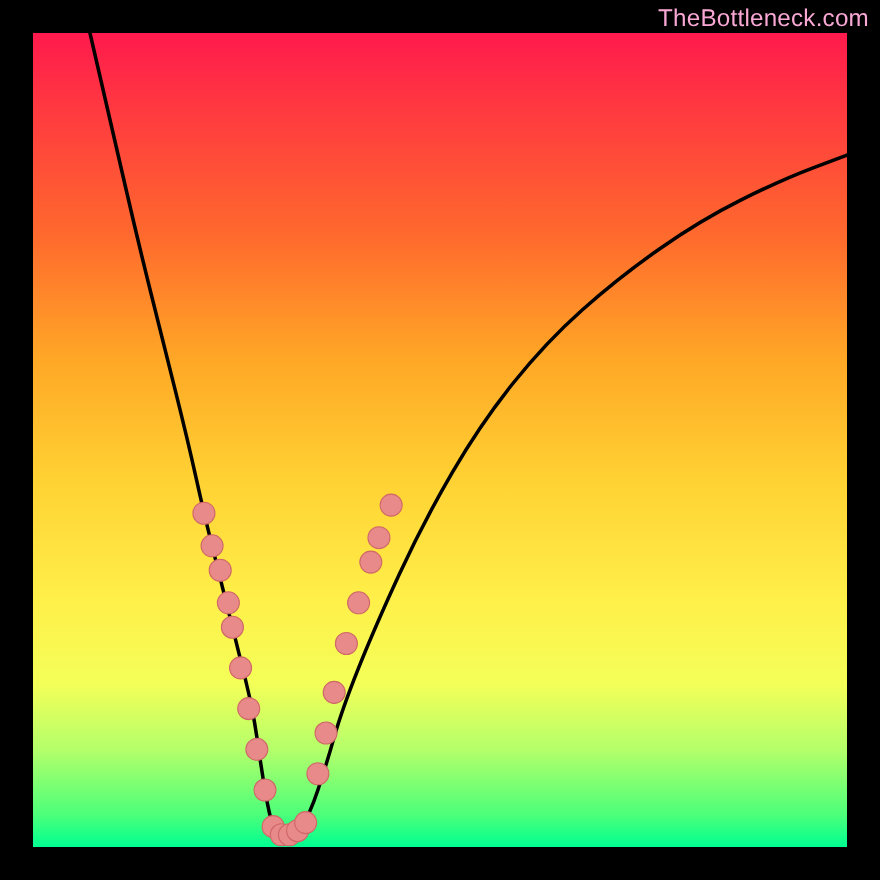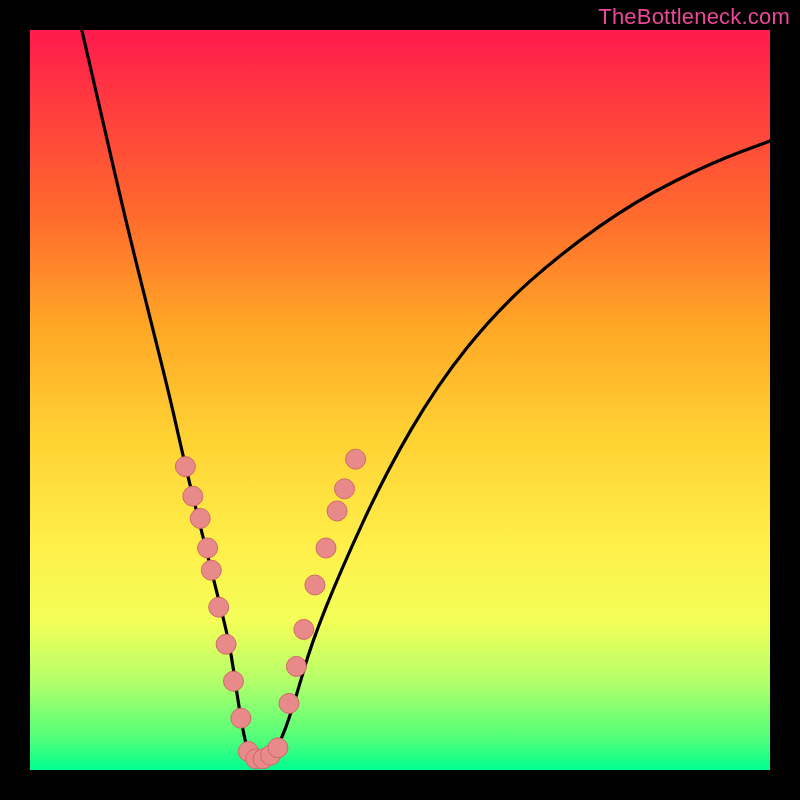--- a/index.html
+++ b/index.html
@@ -36,21 +36,21 @@
       #f3ff58 80%,
       #b4ff6a 88%,
       #4dff7a 96%,
       #00ff91 100%
     );
   }
   .watermark {
     position: absolute;
     top: 4px;
     right: 10px;
-    color: #ec4899;
+    color: #f9a8d4;
     font-size: 22px;
     font-weight: 400;
     letter-spacing: 0.2px;
     user-select: none;
   }
   svg.curve {
     position: absolute;
     top: 0;
     left: 0;
     width: 740px;

